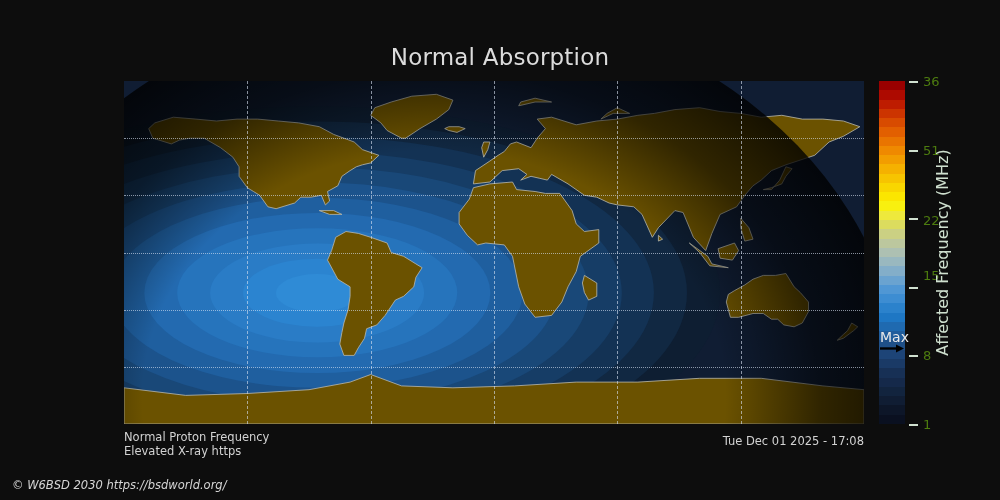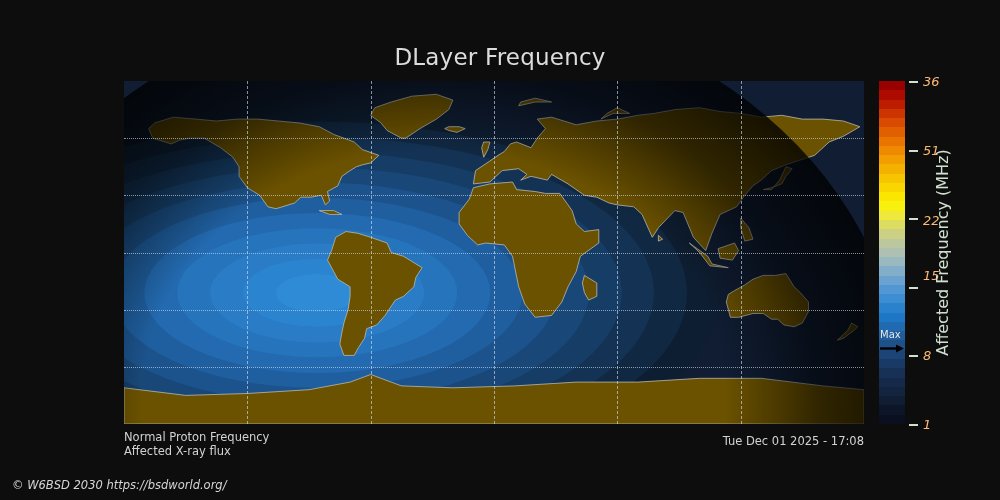--- a/index.html
+++ b/index.html
@@ -30,45 +30,45 @@
      border-left:1px dashed rgba(215,225,240,.62);}
   .grid-h{position:absolute;left:0;right:0;height:0;
      border-top:1px dotted rgba(215,225,240,.62);}
 
   
   #colorbar-wrap{position:absolute;left:879px;top:81px;width:26px;height:343px;}
   #colorbar{position:absolute;inset:0;}
   .cb-band{width:100%;}
   .cb-tick{position:absolute;left:30px;width:9px;height:0;
      border-top:2px solid #cfe0cf;}
-  .cb-tick-label{position:absolute;left:44px;font-size:13px;color:#fdba74;
-     transform:translateY(-50%);white-space:nowrap;font-style:italic;}
+  .cb-tick-label{position:absolute;left:44px;font-size:13px;color:#4d7c0f;
+     transform:translateY(-50%);white-space:nowrap;}
   #cb-axis-label{position:absolute;left:930px;top:81px;height:343px;width:24px;
      display:flex;align-items:center;justify-content:center;}
   #cb-axis-label span{display:block;transform:rotate(-90deg);white-space:nowrap;
      font-size:16px;color:#cfe0cf;}
 
   
   #max-marker{position:absolute;left:0;top:253px;width:26px;height:1px;}
-  #max-label{position:absolute;left:1px;top:-15px;font-size:10px;color:#e8e8e8;
+  #max-label{position:absolute;left:1px;top:-15px;font-size:14px;color:#e8e8e8;
      font-family:"DejaVu Sans","Liberation Sans",sans-serif;}
   #max-arrow{position:absolute;left:0;top:0;width:26px;height:9px;}
 
   
   .status-line{position:absolute;left:124px;font-size:11.5px;color:#d2d2d2;}
   #status-1{top:430px;}
   #status-2{top:444px;}
   #timestamp{position:absolute;right:136px;top:434px;font-size:11.5px;color:#d2d2d2;}
   #copyright{position:absolute;left:12px;top:478px;font-size:11.5px;
      font-style:italic;color:#d6d6d6;}
 </style>
 </head>
 <body>
 
-<div id="page-title">DLayer Frequency</div>
+<div id="page-title">Normal Absorption</div>
 
 <div id="map-panel">
   <div id="map-ocean"></div>
 
   <div id="rings">
       <div class="ring" style="left: 193.222px; top: 211.517px; width: 805.778px; height: 373.489px; background: rgb(14, 30, 50);"></div>
       <div class="ring" style="left: 193.222px; top: 211.517px; width: 740px; height: 343px; background: rgb(17, 40, 66);"></div>
       <div class="ring" style="left: 193.222px; top: 211.517px; width: 674.222px; height: 312.511px; background: rgb(19, 50, 84);"></div>
       <div class="ring" style="left: 193.222px; top: 211.517px; width: 608.444px; height: 282.022px; background: rgb(22, 61, 102);"></div>
       <div class="ring" style="left: 193.222px; top: 211.517px; width: 542.667px; height: 251.533px; background: rgb(25, 72, 120);"></div>
@@ -193,15 +193,15 @@
       <polygon points="17,0.5 25,4.5 17,8.5" fill="#000"></polygon>
     </svg>
   </div>
 </div>
 
 <div id="cb-axis-label">
   <span>Affected Frequency (MHz)</span>
 </div>
 
 <div class="status-line" id="status-1">Normal Proton Frequency</div>
-<div class="status-line" id="status-2">Affected X-ray flux</div>
+<div class="status-line" id="status-2">Elevated X-ray https</div>
 <div id="timestamp">Tue Dec 01 2025 - 17:08</div>
 <div id="copyright">© W6BSD 2030 https://bsdworld.org/</div>
 
 </body></html>

